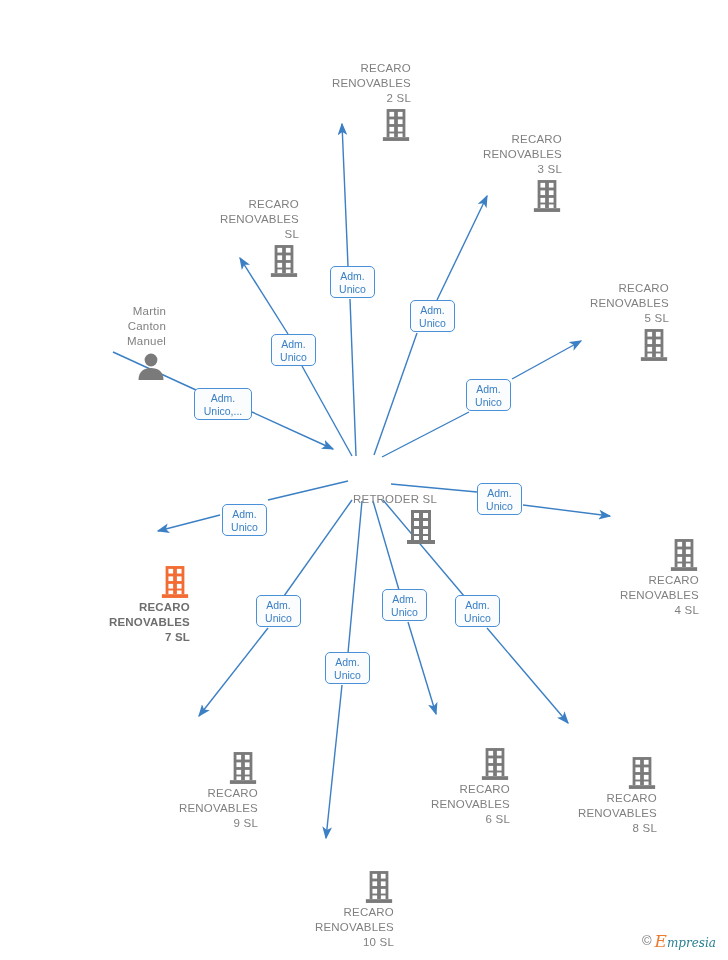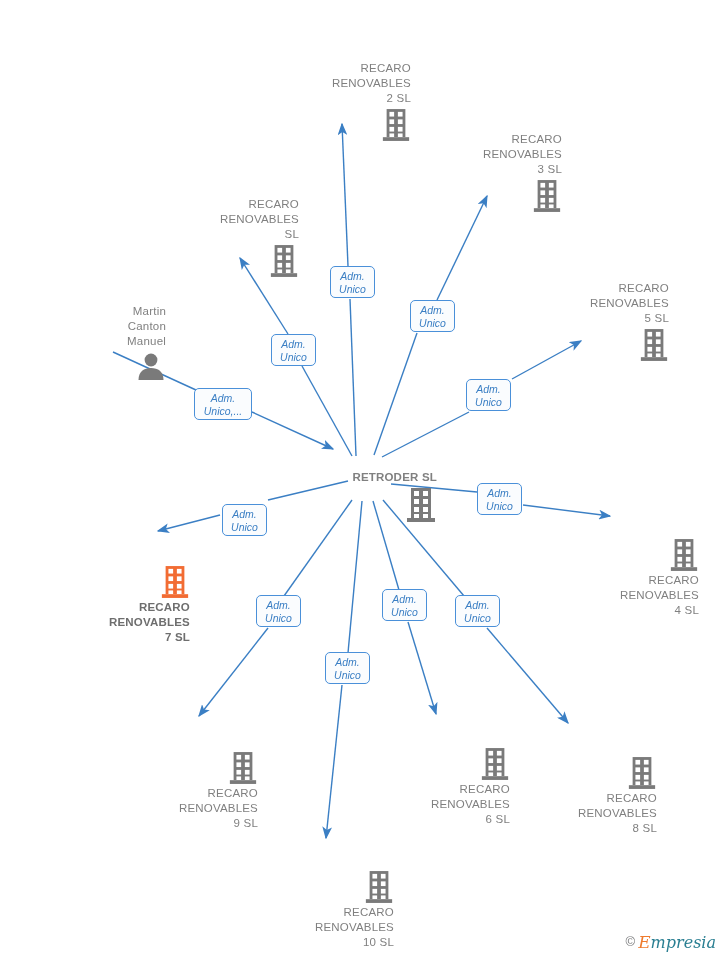--- a/index.html
+++ b/index.html
@@ -60,21 +60,20 @@
     box-sizing: border-box;
     background: #fafcfe;
     border: 1.3px solid #4a90d9;
     border-radius: 5px;
     color: #3b7fc4;
     font-size: 10.5px;
     line-height: 13px;
     text-align: center;
     padding: 3px 4px 4px 4px;
     white-space: pre-line;
-    font-style: italic;
   }
   .watermark {
     position: absolute;
     right: 12px;
     bottom: 8px;
     font-size: 15px;
     white-space: nowrap;
     line-height: 18px;
   }
   .watermark .copy {
@@ -86,21 +85,21 @@
   .watermark .brand-e {
     color: #ef7b2e;
     font-family: "DejaVu Serif", serif;
     font-style: italic;
     font-size: 17px;
   }
   .watermark .brand-rest {
     color: #2a7f92;
     font-family: "DejaVu Serif", serif;
     font-style: italic;
-    font-size: 16px;
+    font-size: 12px;
   }
 </style>
 </head>
 <body>
 
 <div id="graph">
 
   <svg class="edges" width="728" height="960" viewBox="0 0 728 960">
     <defs>
       <marker id="arrowhead" markerWidth="9" markerHeight="7" refX="8" refY="3.5" orient="auto" markerUnits="strokeWidth">
@@ -157,21 +156,21 @@
       <line x1="352" y1="500" x2="284" y2="596" stroke="#3b7fc4" stroke-width="1.4"></line>
       <line x1="268" y1="628" x2="199" y2="716" stroke="#3b7fc4" stroke-width="1.4" marker-end="url(#arrowhead)"></line>
     </g>
 
     <g>
       <line x1="348" y1="481" x2="268" y2="500" stroke="#3b7fc4" stroke-width="1.4"></line>
       <line x1="220" y1="515" x2="158" y2="531" stroke="#3b7fc4" stroke-width="1.4" marker-end="url(#arrowhead)"></line>
     </g>
   </svg>
 
-  <div class="node label-top" style="left:367px; top:442px;font-weight:bold;">
+  <div class="node label-top" style="left:367px; top:464px;">
     <div class="node-label">RETRODER SL</div>
     <span class="node-icon">
       <svg width="32" height="36" viewBox="0 0 32 36">
         <rect x="6" y="1" width="20" height="30" fill="#7a7a7a"></rect>
         <rect x="9" y="4" width="5" height="5" fill="#ffffff"></rect>
         <rect x="18" y="4" width="5" height="5" fill="#ffffff"></rect>
         <rect x="9" y="12" width="5" height="5" fill="#ffffff"></rect>
         <rect x="18" y="12" width="5" height="5" fill="#ffffff"></rect>
         <rect x="9" y="20" width="5" height="5" fill="#ffffff"></rect>
         <rect x="18" y="20" width="5" height="5" fill="#ffffff"></rect>

